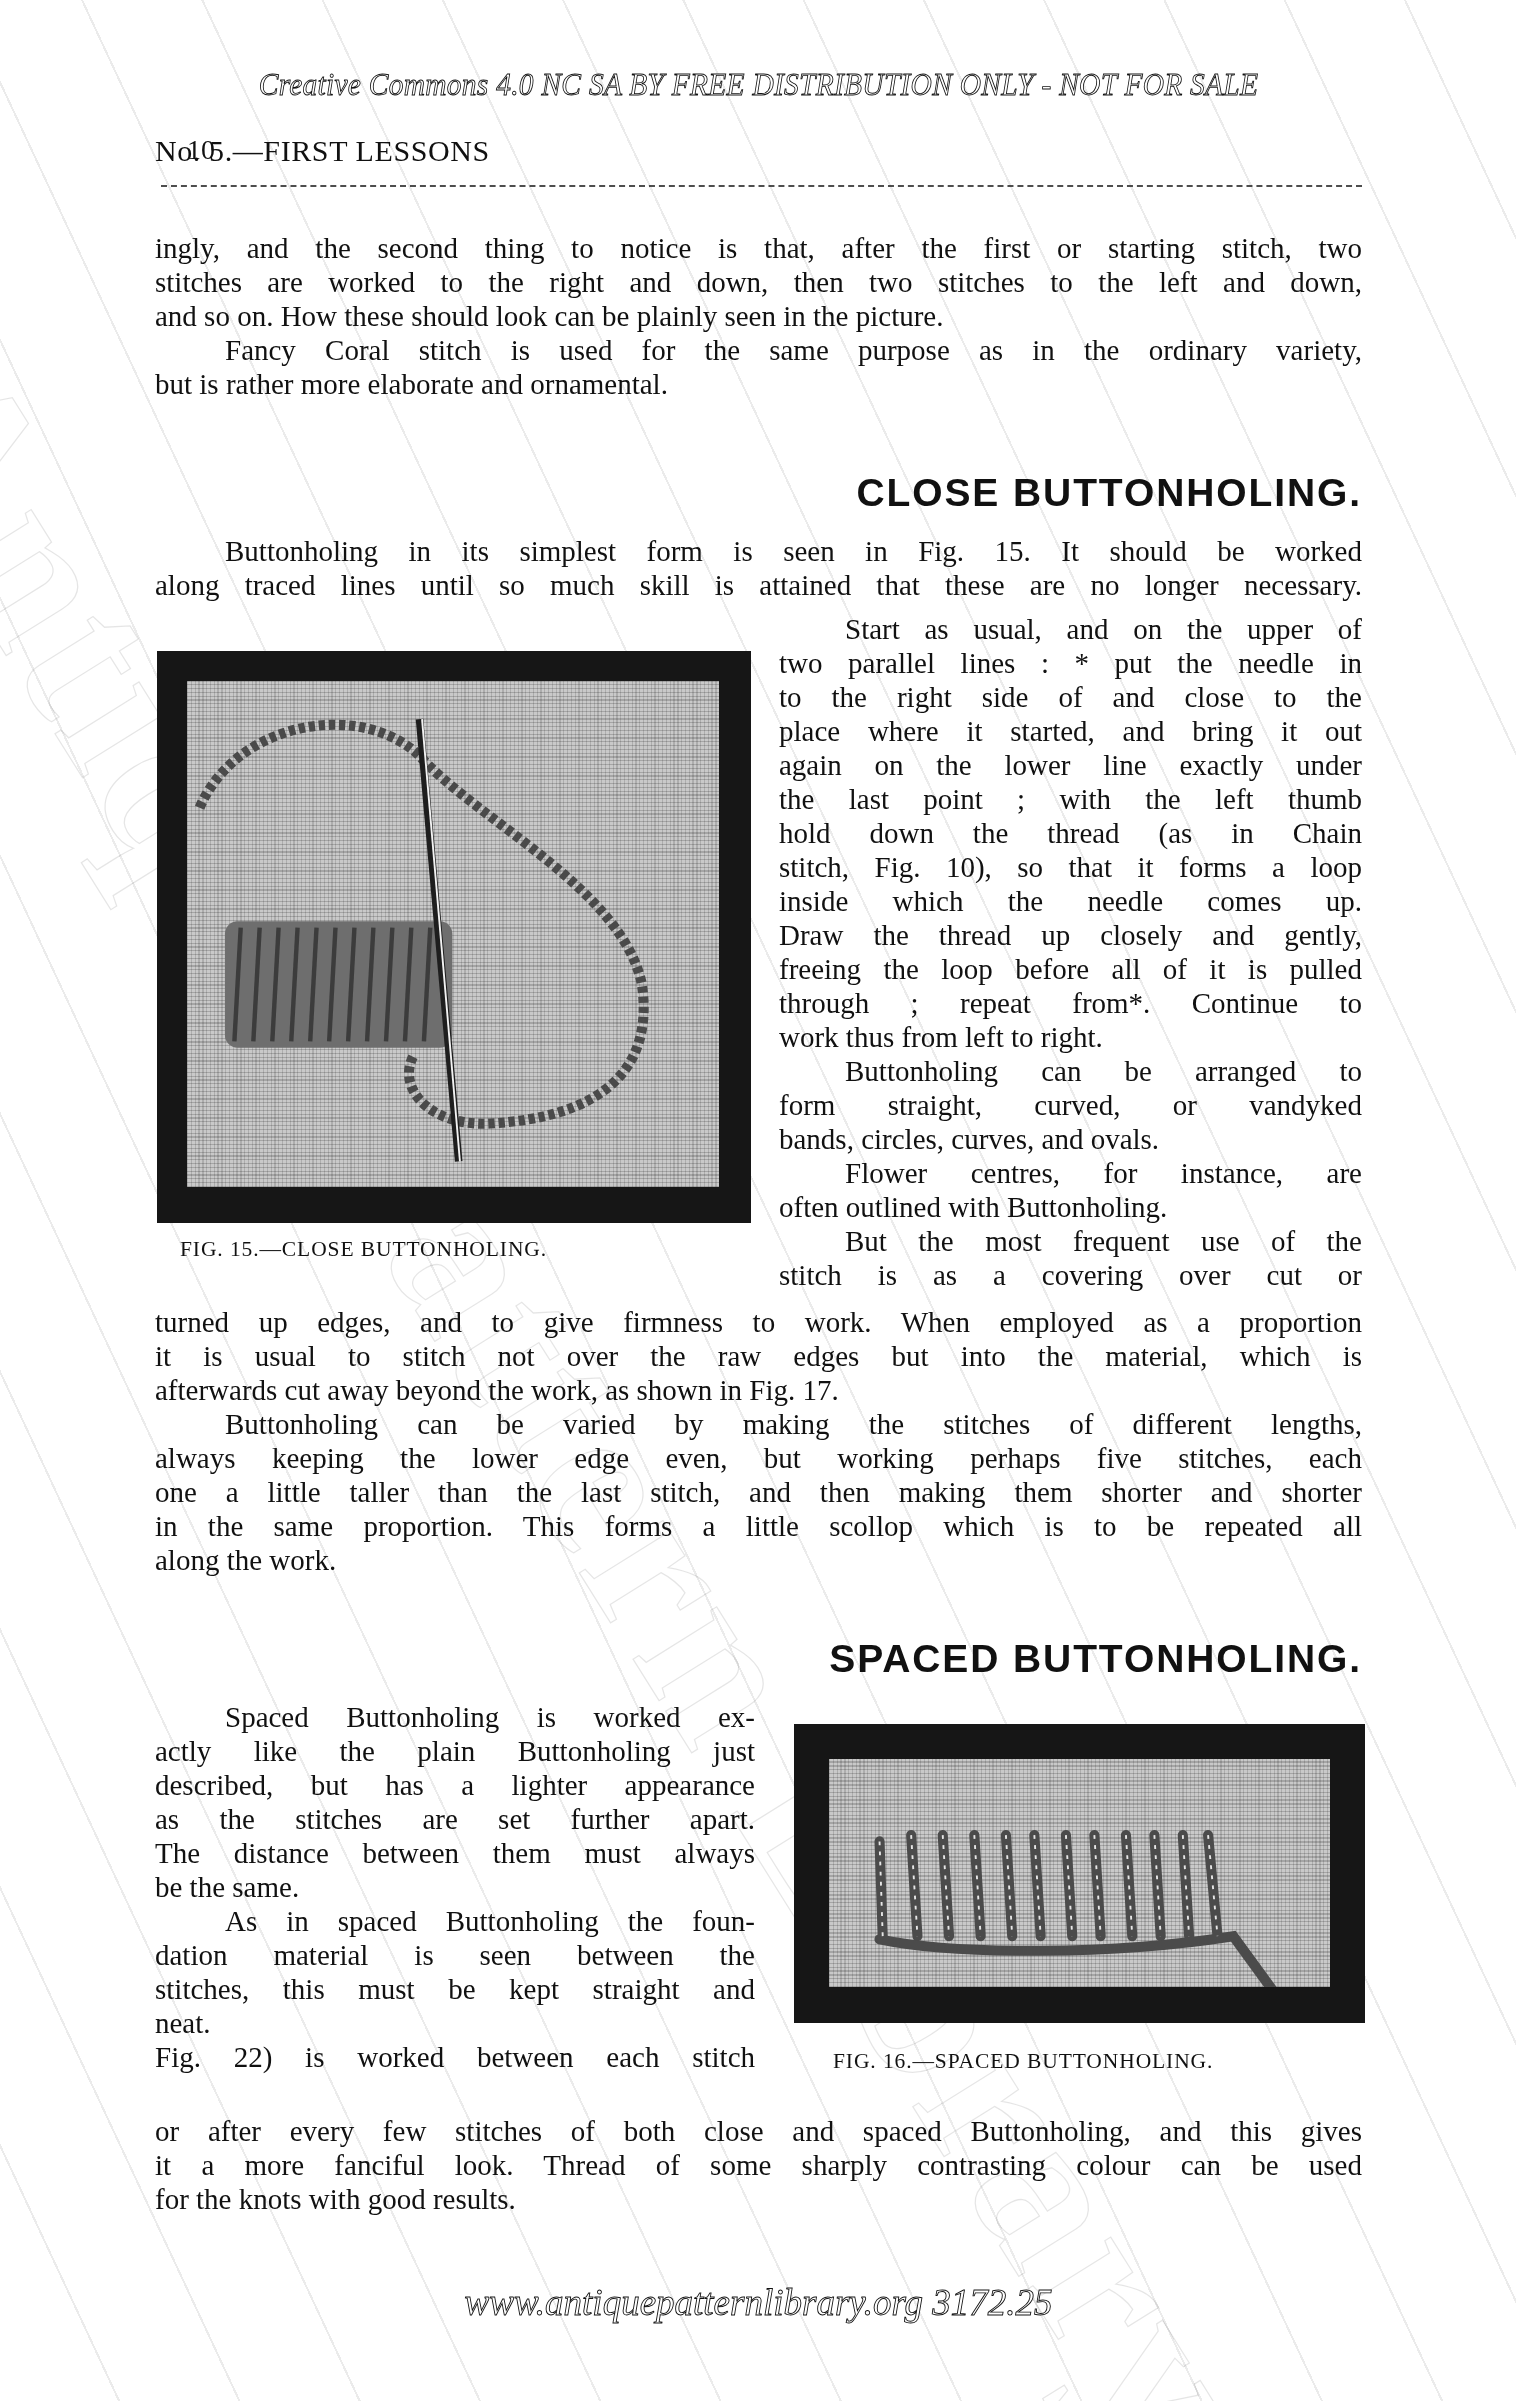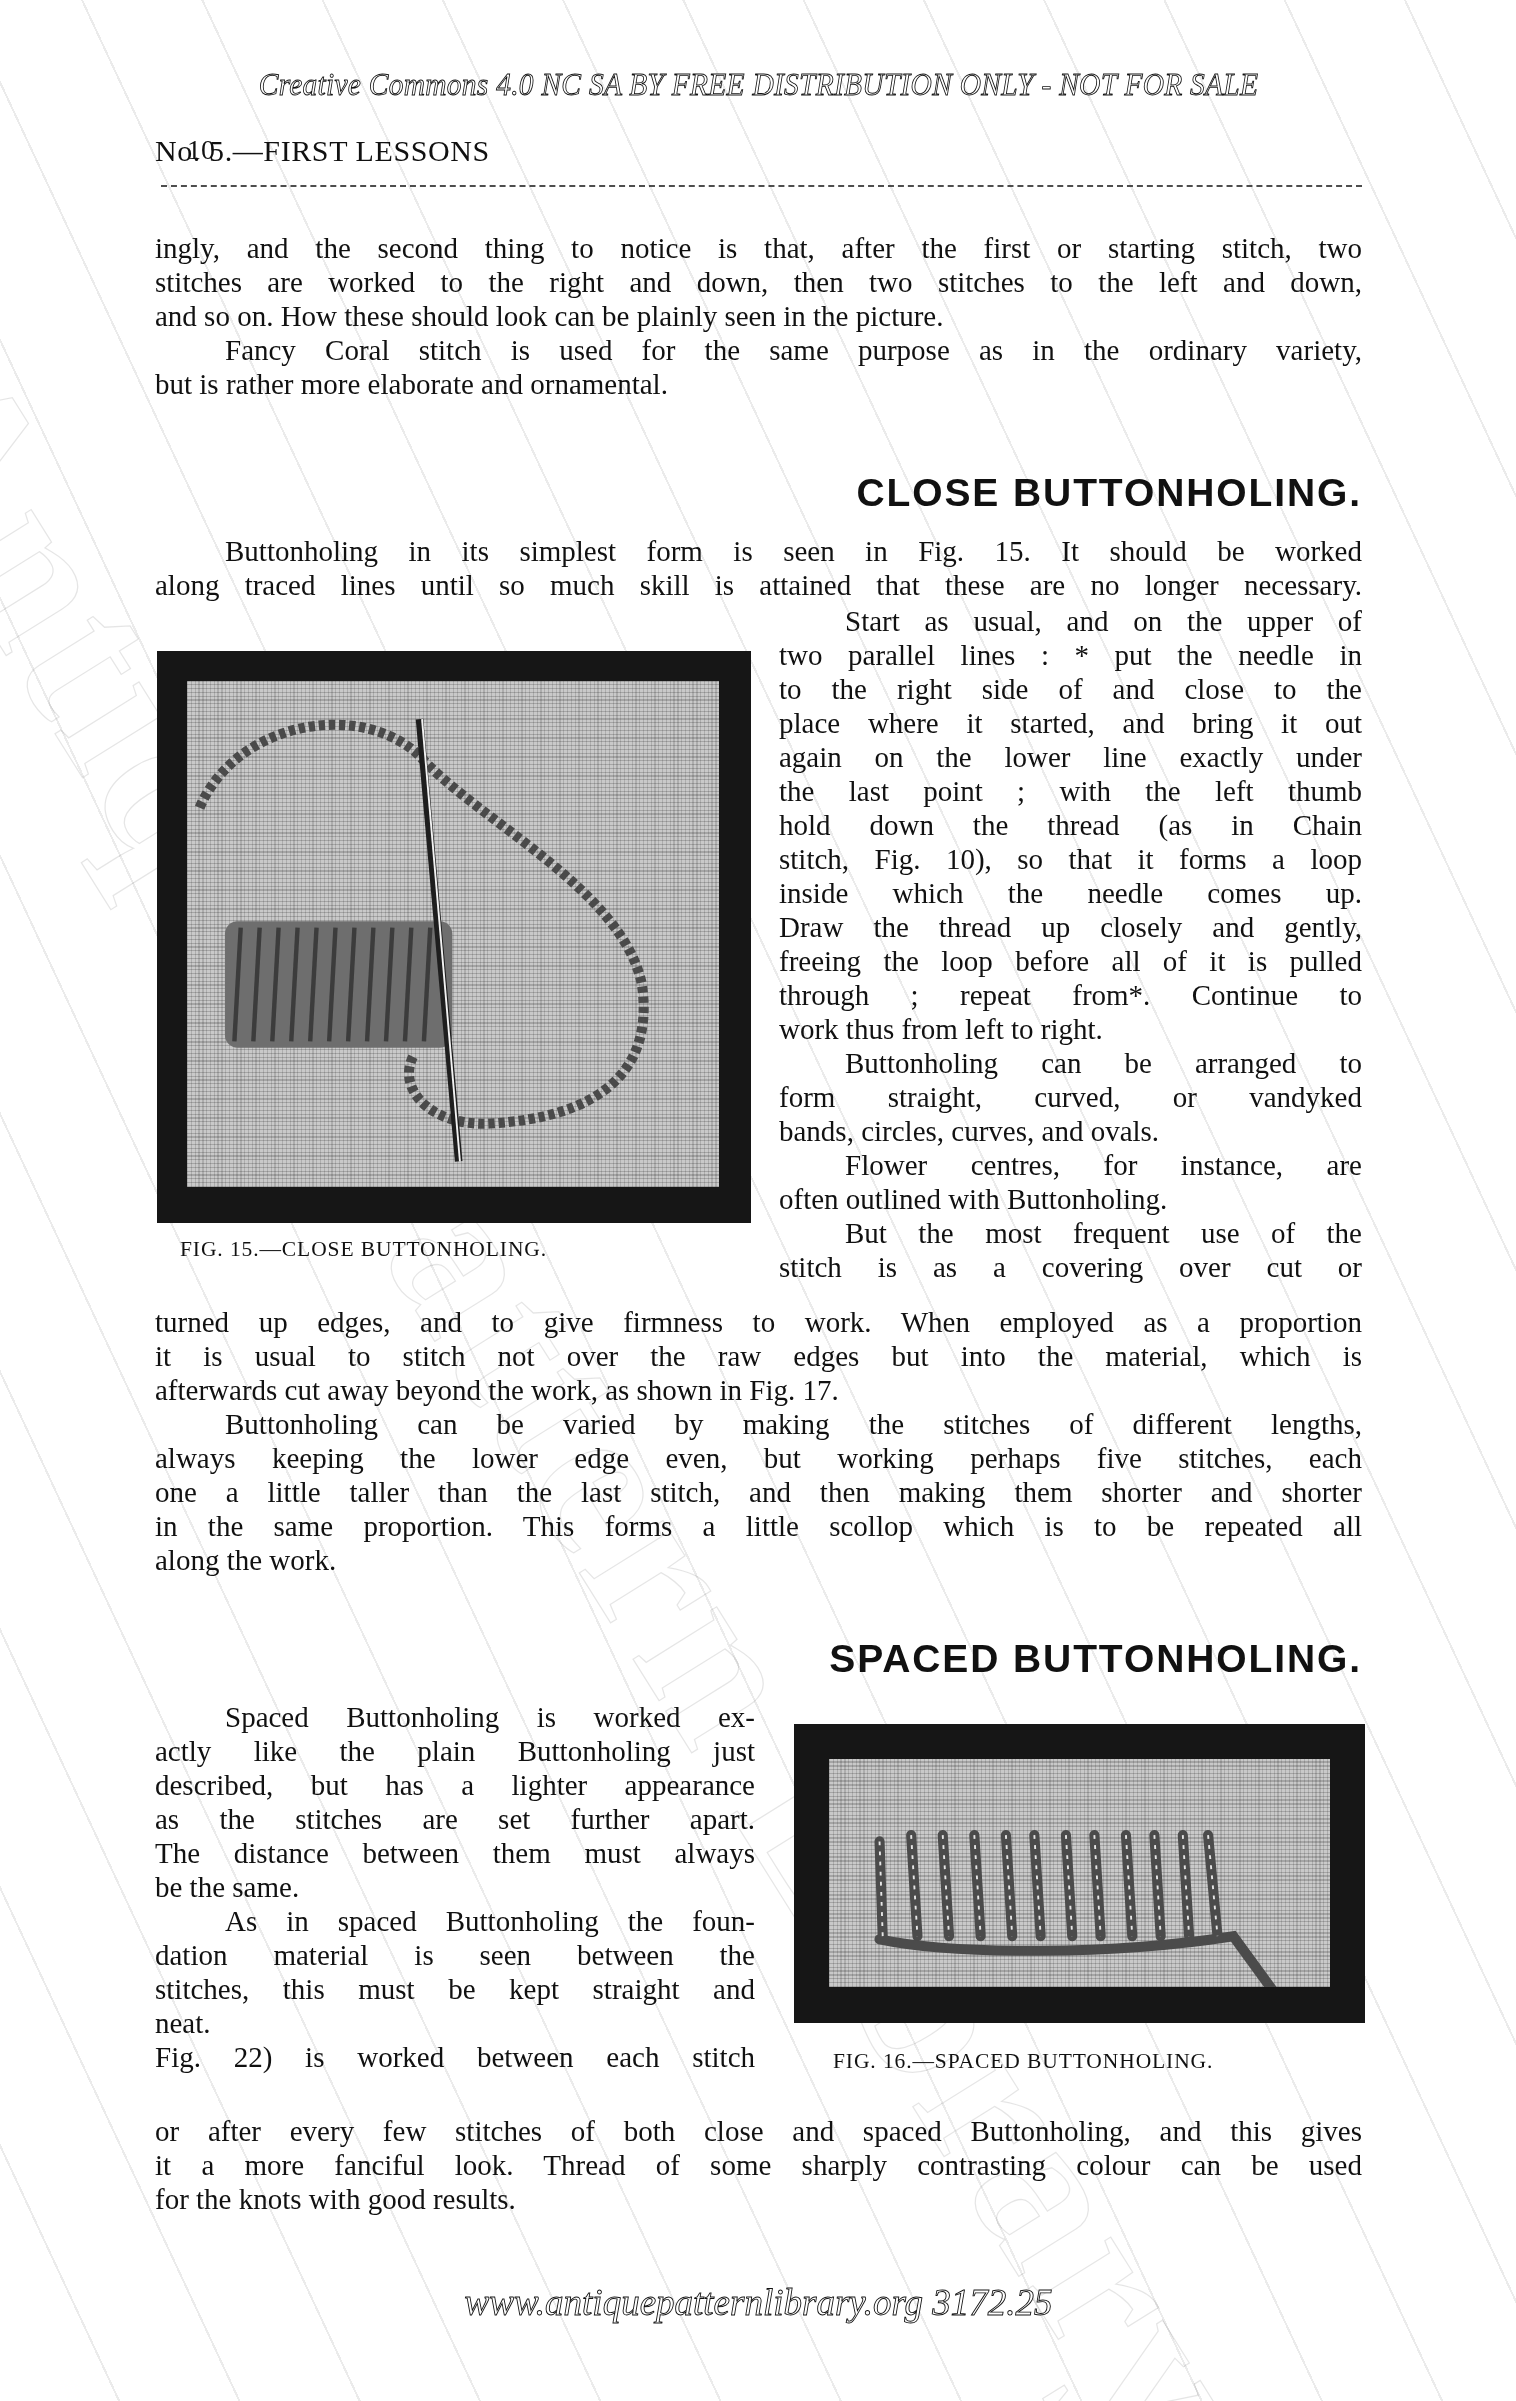--- a/index.html
+++ b/index.html
@@ -88,21 +88,21 @@
       </g>
       <path d="M20 200 C 80 60, 280 30, 370 120 C 460 220, 690 330, 720 480 C 740 620, 650 690, 480 700 C 380 705, 330 640, 360 590" fill="none" stroke="#4a4a4a" stroke-width="16" stroke-dasharray="10 6"></path>
       <line x1="368" y1="60" x2="430" y2="760" stroke="#1e1e1e" stroke-width="12"></line>
       <line x1="372" y1="60" x2="432" y2="760" stroke="#f2f2f2" stroke-width="3"></line>
     </svg>
   </div>
 </div>
 <div class="caption" style="left:180px; top:1237px;">FIG. 15.—CLOSE BUTTONHOLING.</div>
 
 <div class="col" style="left:779px; top:604px; width:583px;">
-  <span class="line" style="padding-left:66px;">Start as usual, and on the upper of</span>
+  <span class="line" style="padding-left:66px;margin-top:8px;">Start as usual, and on the upper of</span>
   <span class="line">two parallel lines :  * put the needle in</span>
   <span class="line">to the right side of and close to the</span>
   <span class="line">place where it started, and bring it out</span>
   <span class="line">again on the lower line exactly under</span>
   <span class="line">the last point ;  with the left thumb</span>
   <span class="line">hold down the thread (as in Chain</span>
   <span class="line">stitch, Fig. 10), so that it forms a loop</span>
   <span class="line">inside which the needle comes up.</span>
   <span class="line">Draw the thread up closely and gently,</span>
   <span class="line">freeing the loop before all of it is pulled</span>

